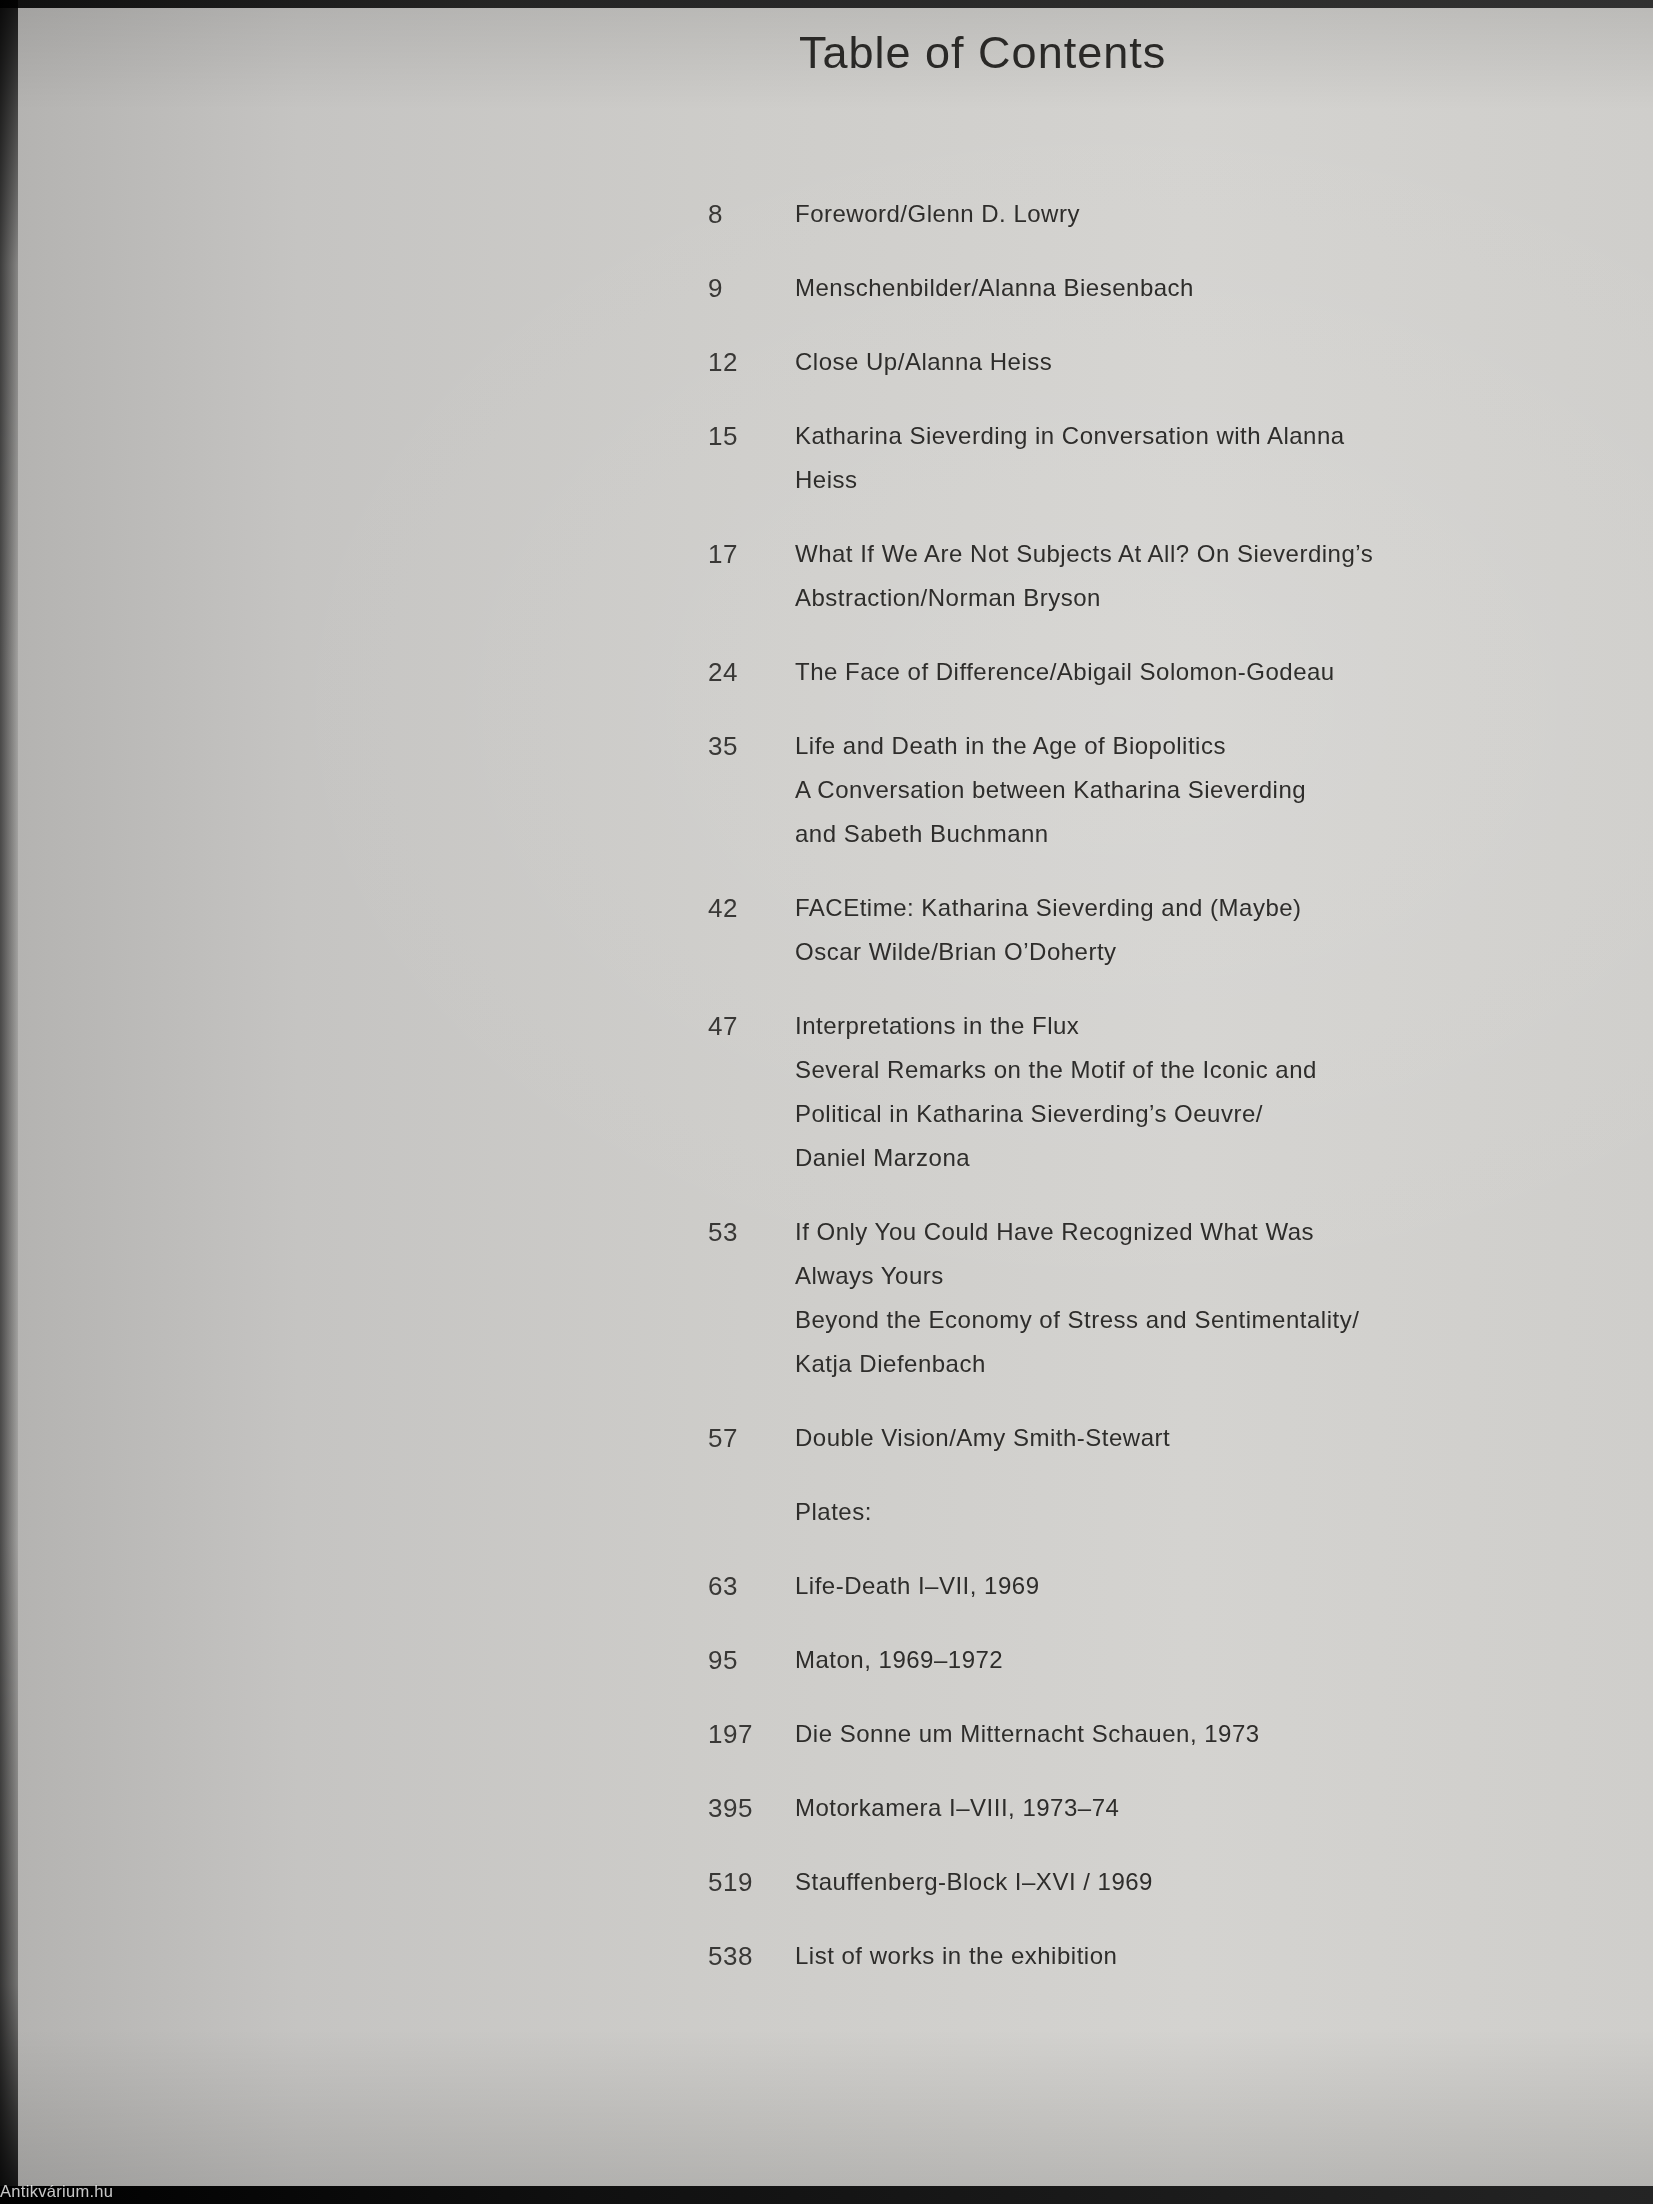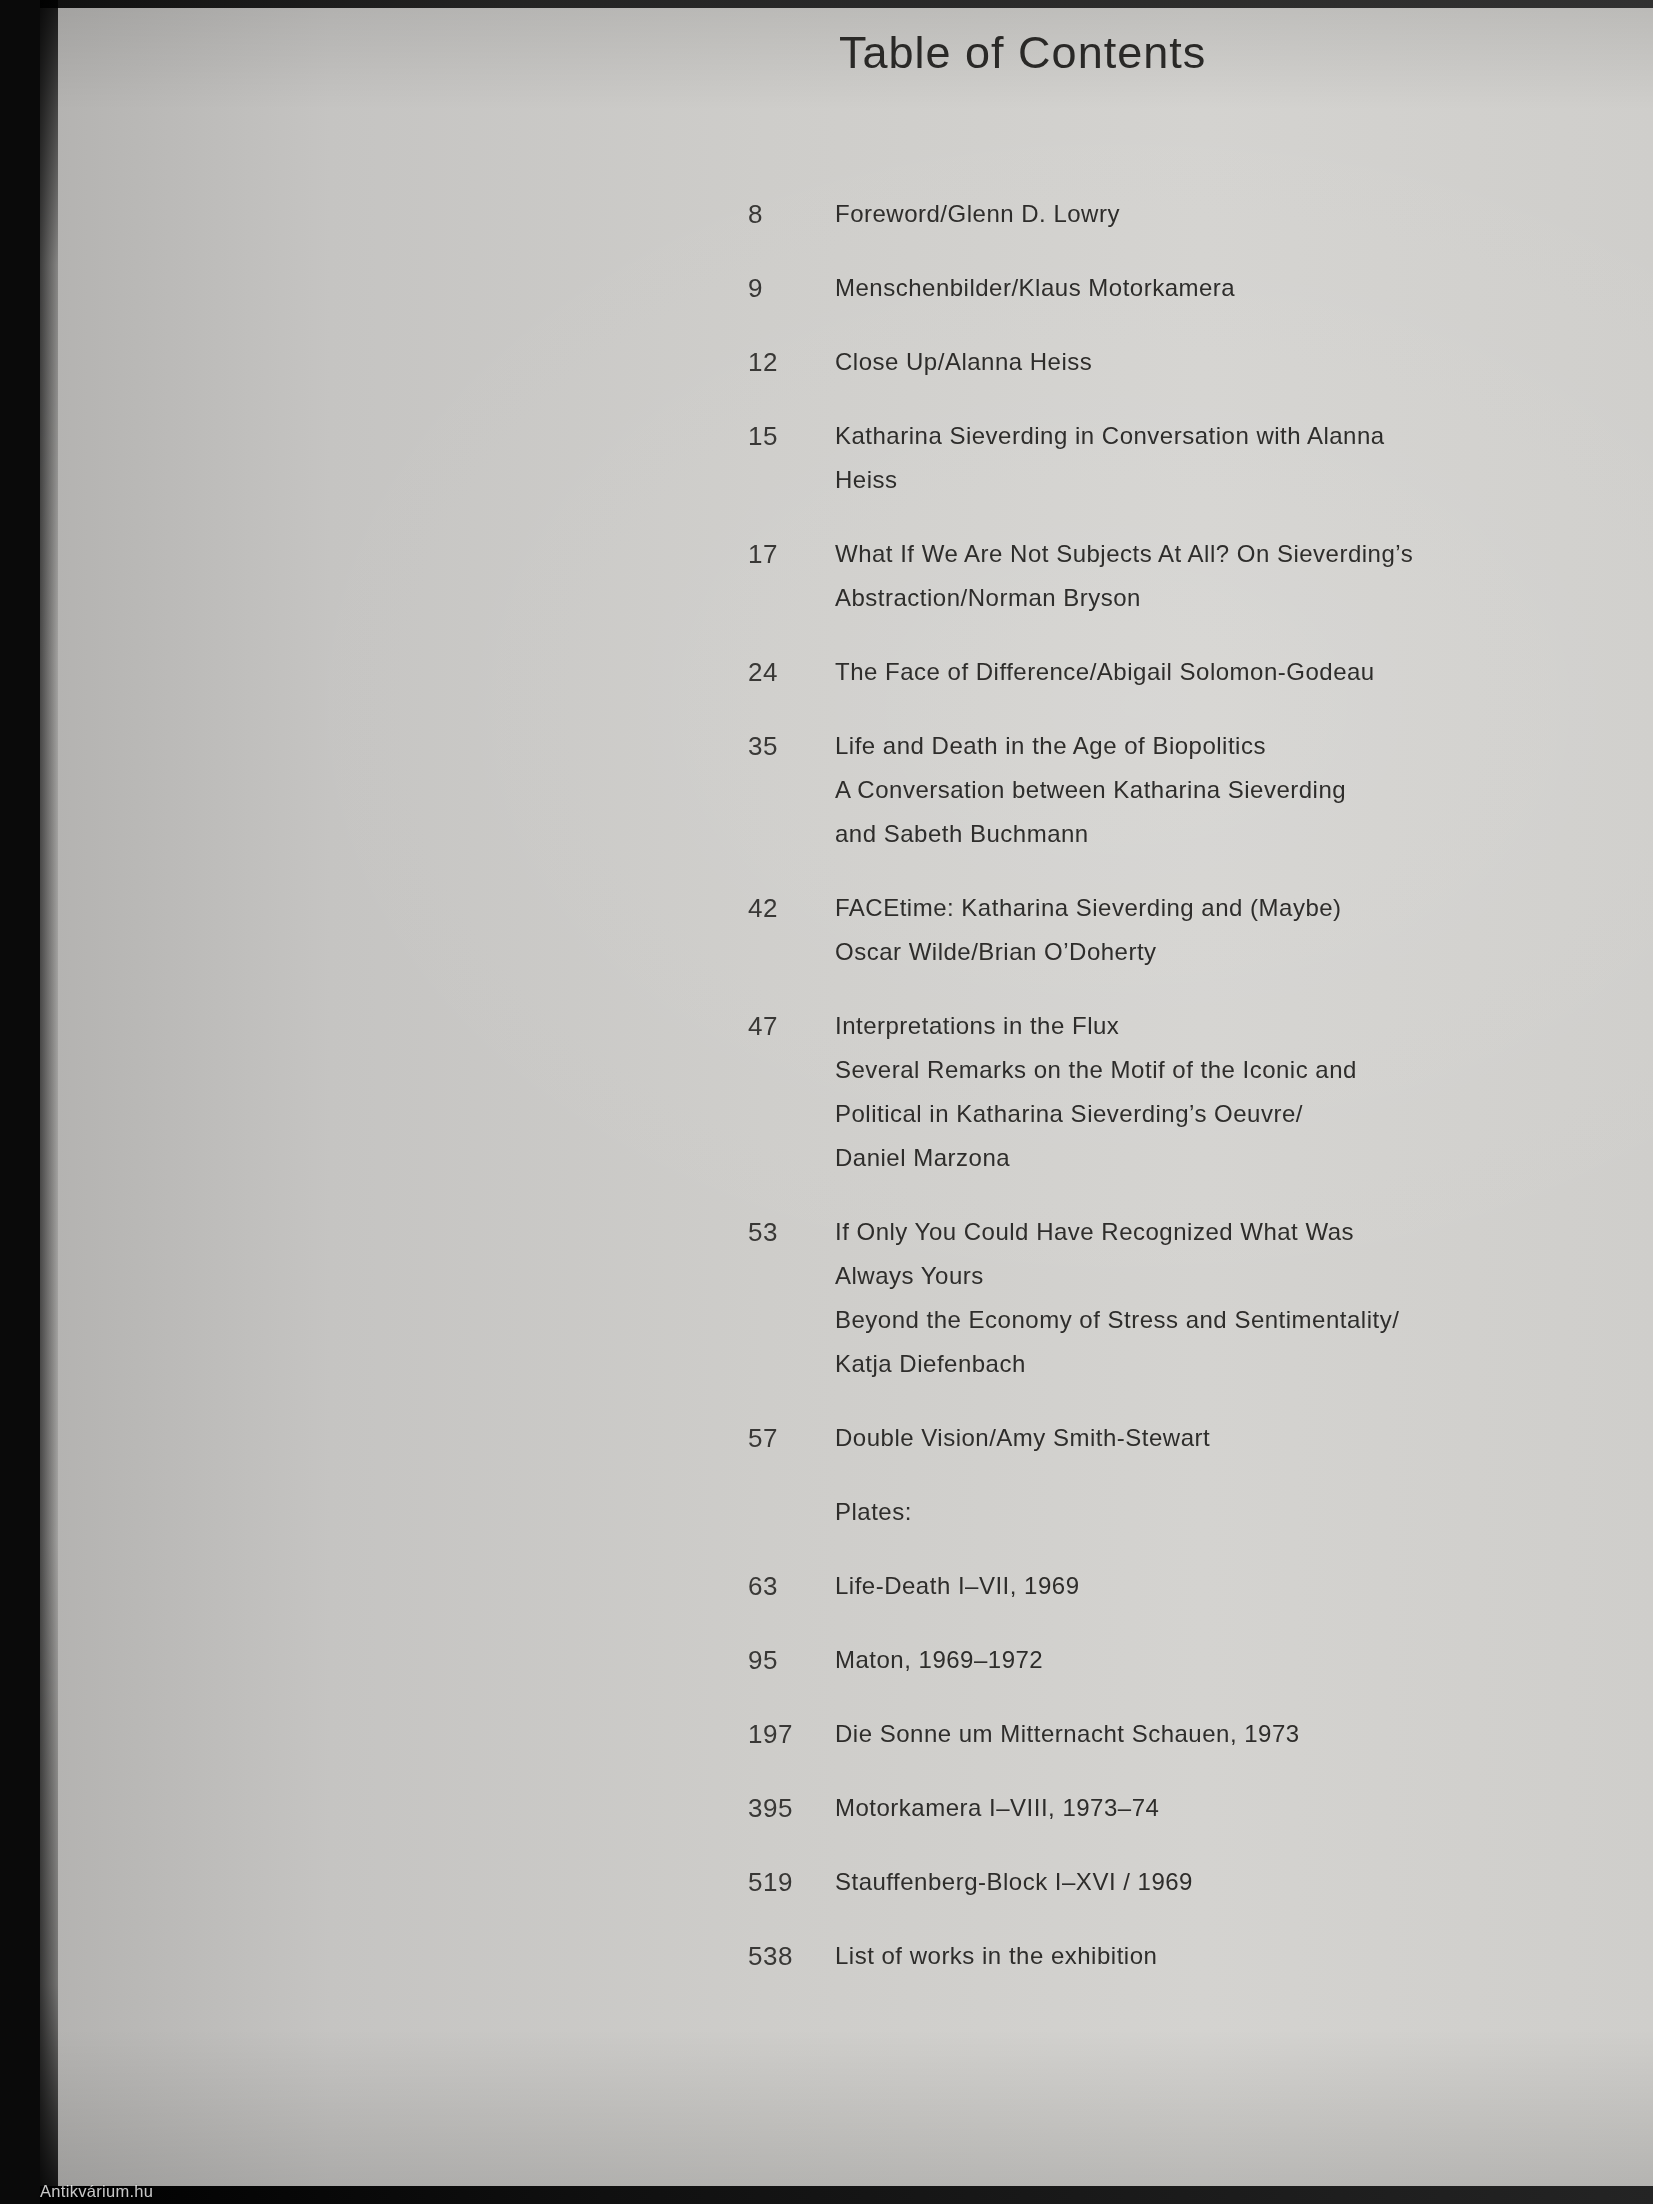--- a/index.html
+++ b/index.html
@@ -14,21 +14,20 @@
     overflow: hidden;
     font-family: "Liberation Sans", sans-serif;
   }
   .page {
     position: absolute;
     inset: 0;
     background:
       radial-gradient(ellipse 1359px 970px at 68% 32%, rgba(255,255,255,0.10), rgba(0,0,0,0) 65%),
       linear-gradient(to bottom, rgba(0,0,0,0.10) 0%, rgba(0,0,0,0) 5%, rgba(0,0,0,0) 92%, rgba(0,0,0,0.14) 100%),
       linear-gradient(to right, #b3b2b0 0%, #c5c4c2 18%, #cecdca 45%, #d4d3d0 72%, #cfcecb 100%);
-    margin-left: 40px;
   }
   .edge-top {
     position: absolute;
     left: 0; top: 0;
     width: 100%; height: 7.8px;
     background: linear-gradient(to right, #000 0%, #141414 30%, #222 100%);
     opacity: 0.9;
   }
   .edge-bottom {
     position: absolute;
@@ -105,21 +104,21 @@
   <div class="toc" id="toc">
       <div class="toc-row">
         <div class="toc-num">8</div>
         <div class="toc-text">
           <div>Foreword/Glenn D. Lowry</div>
         </div>
       </div>
       <div class="toc-row">
         <div class="toc-num">9</div>
         <div class="toc-text">
-          <div>Menschenbilder/Klaus Motorkamera</div>
+          <div>Menschenbilder/Alanna Biesenbach</div>
         </div>
       </div>
       <div class="toc-row">
         <div class="toc-num">12</div>
         <div class="toc-text">
           <div>Close Up/Alanna Heiss</div>
         </div>
       </div>
       <div class="toc-row">
         <div class="toc-num">15</div>

